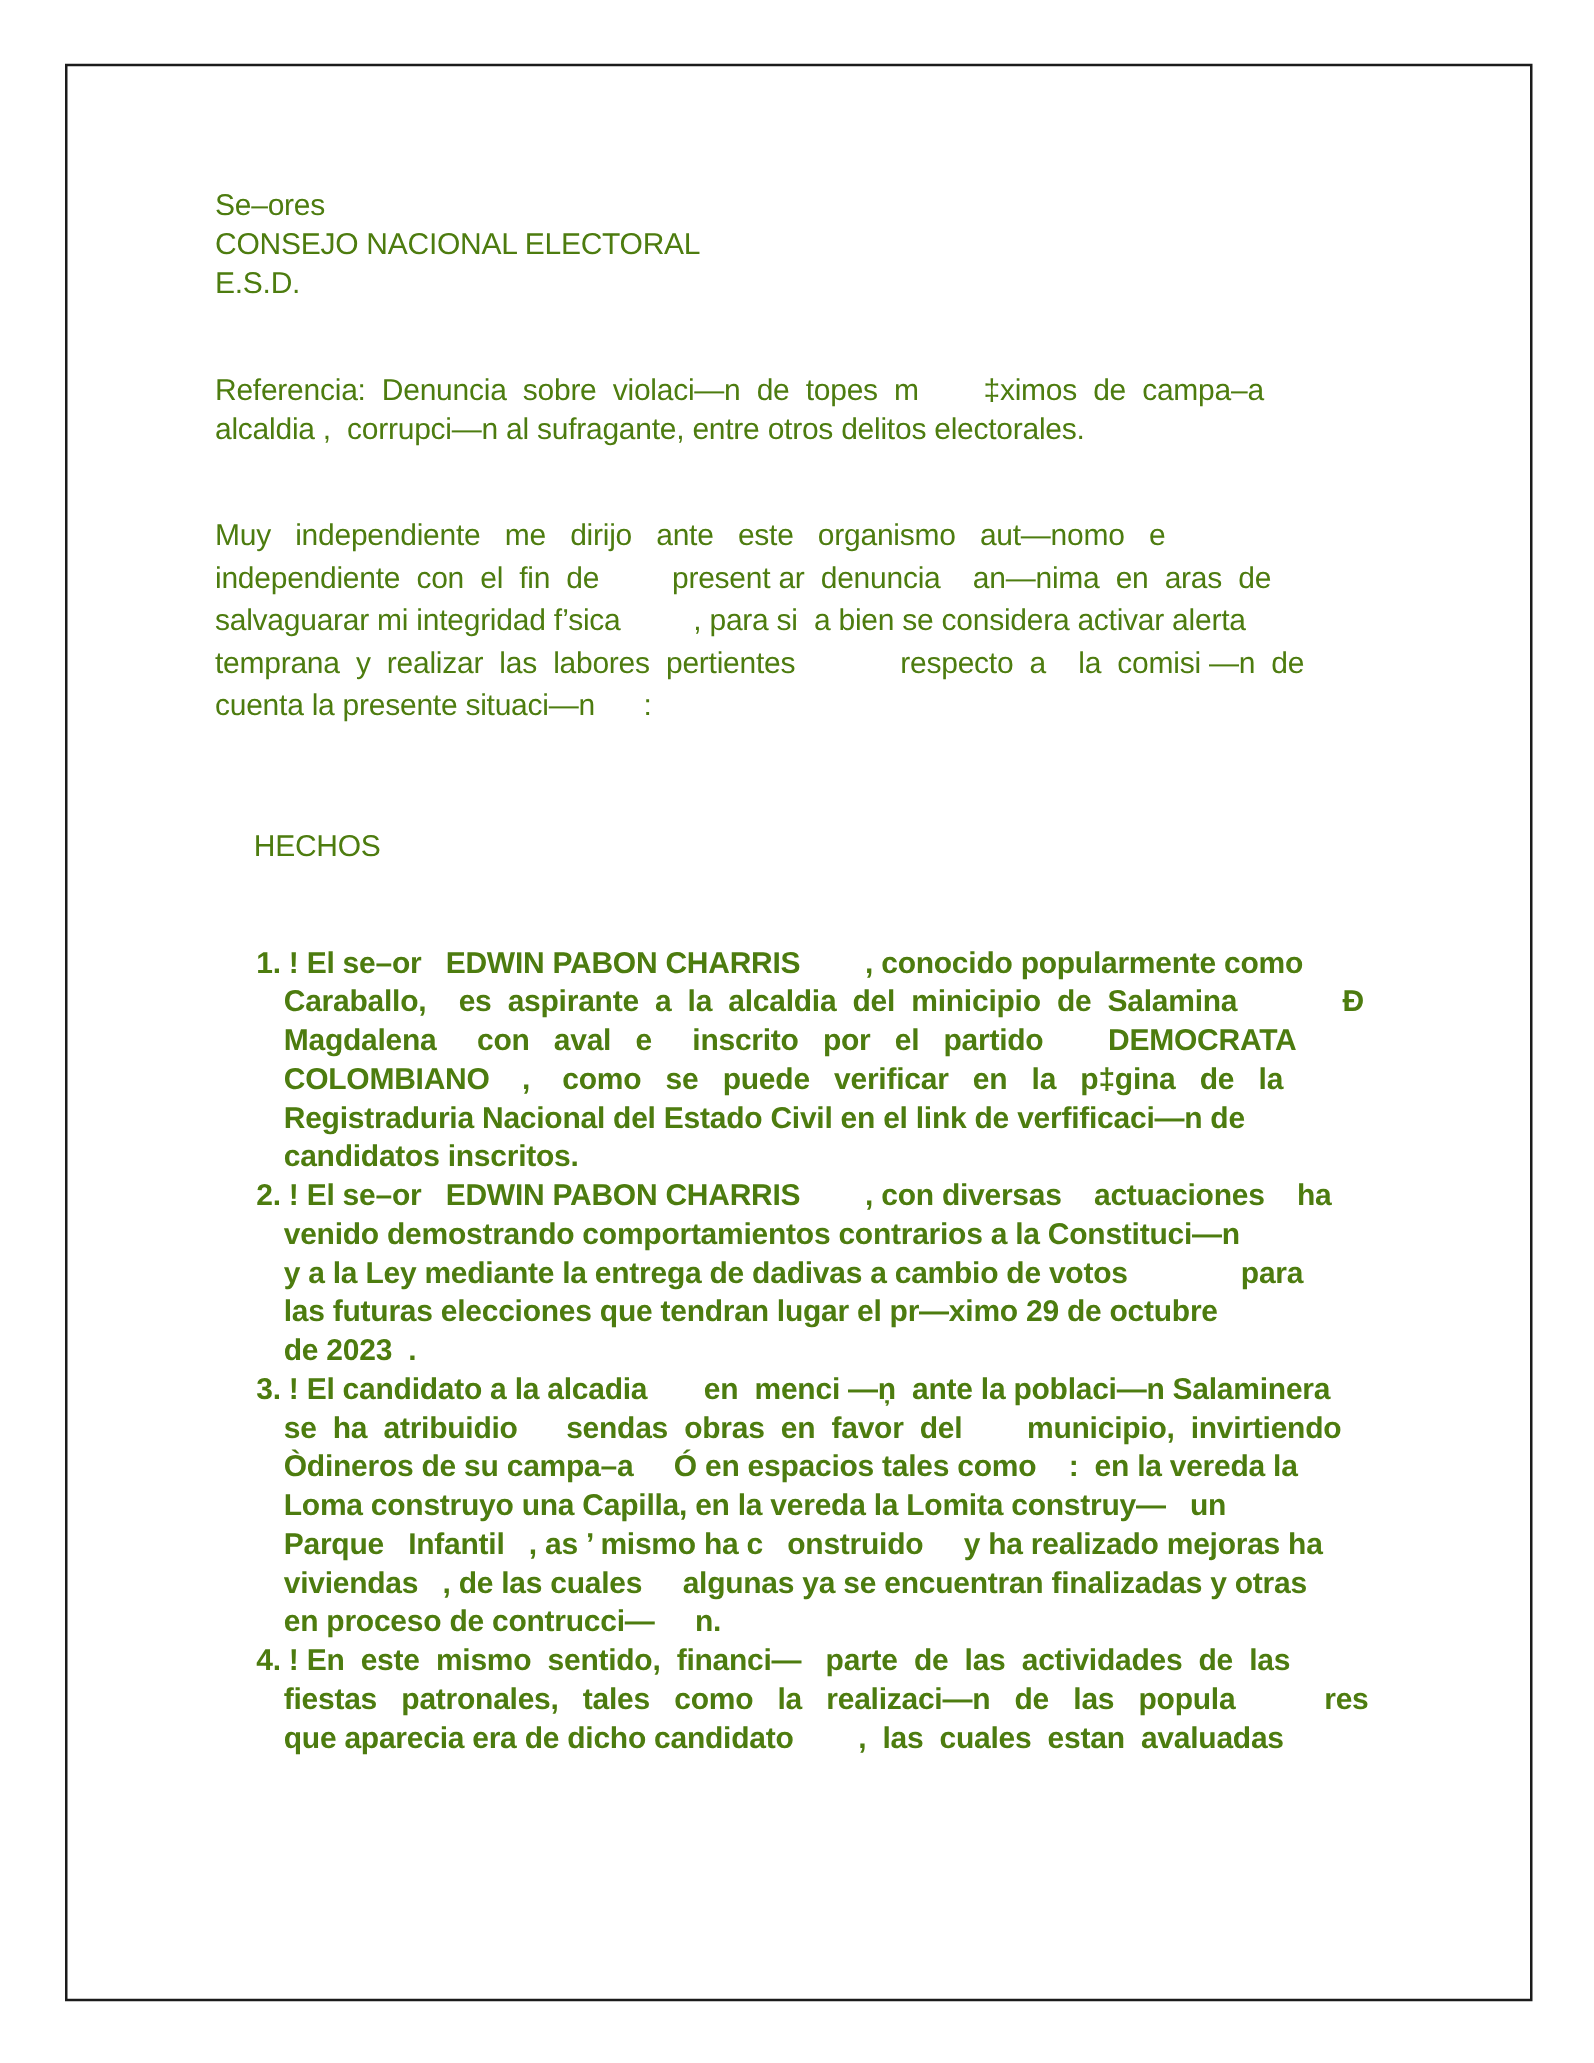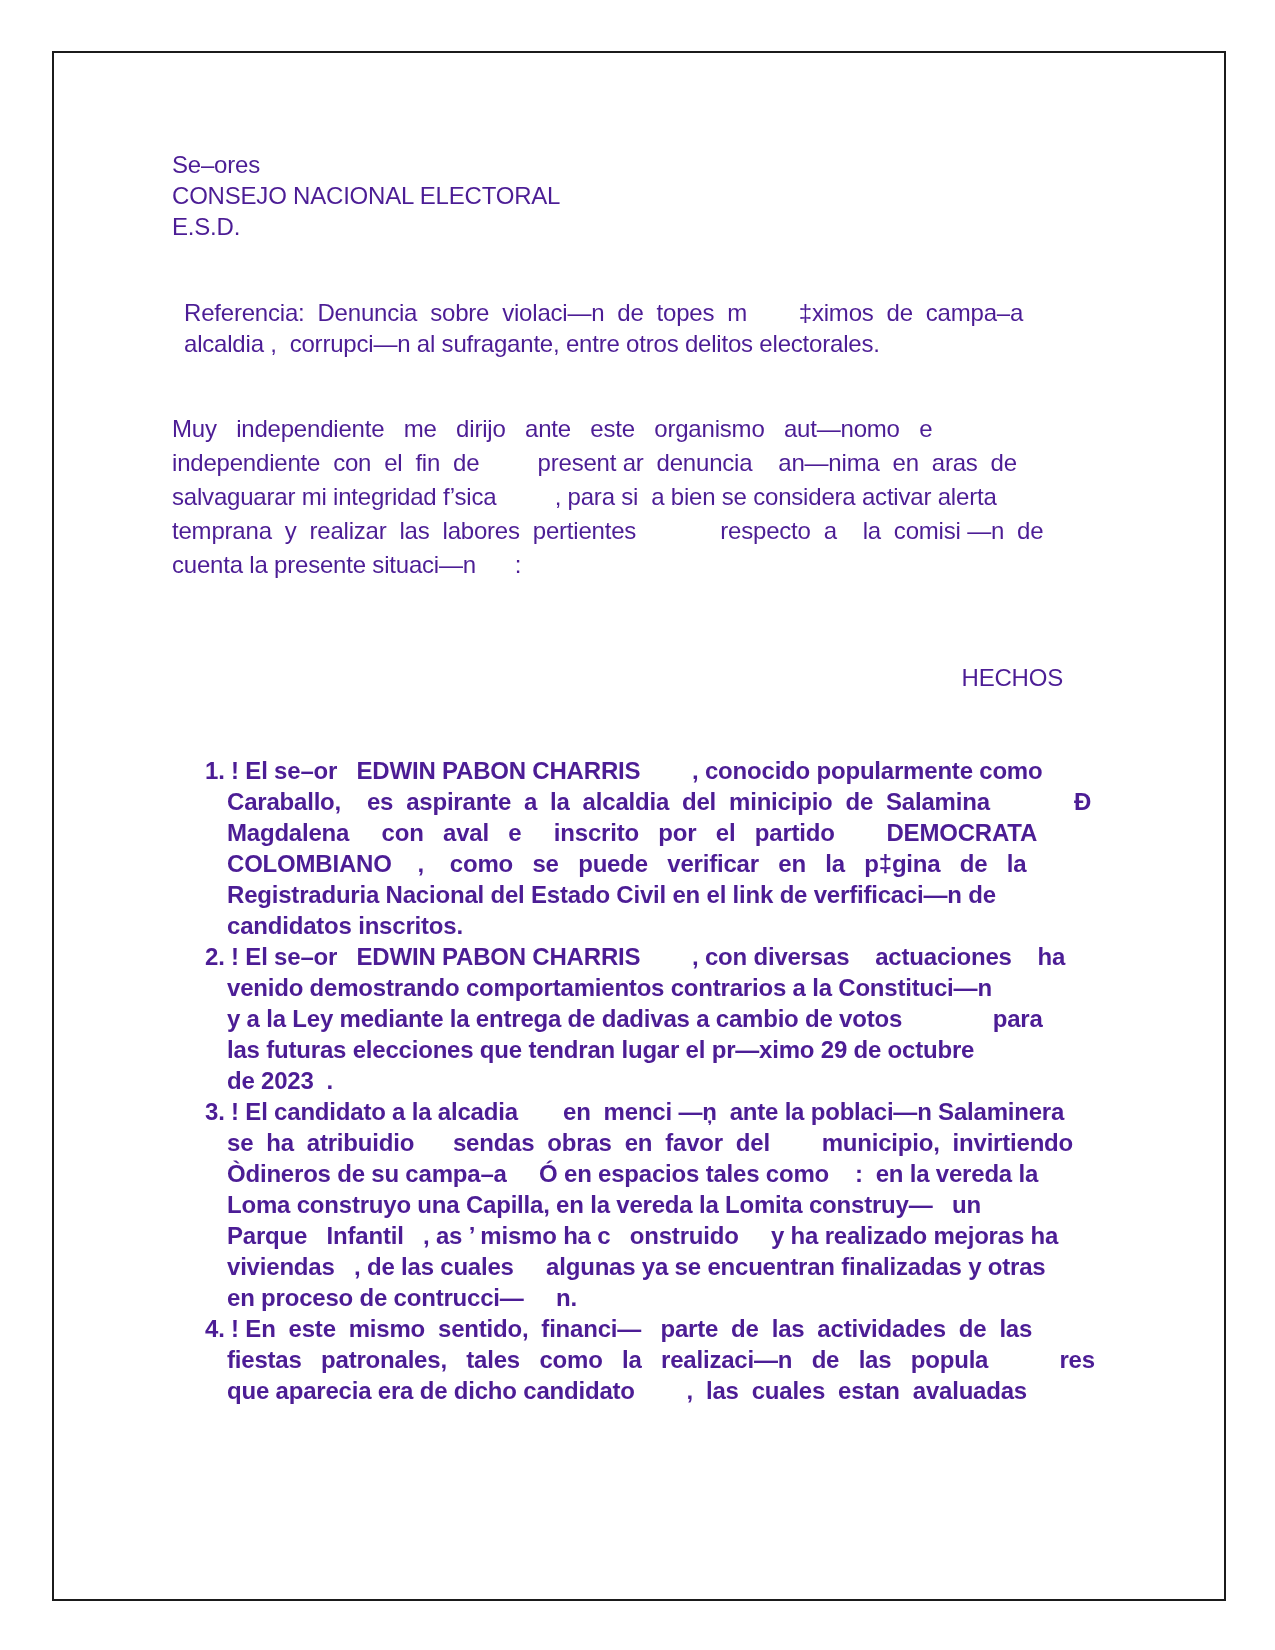--- a/index.html
+++ b/index.html
@@ -8,21 +8,21 @@
     background: #ffffff;
     width: 1275px;
     height: 1650px;
   }
   .page {
     position: relative;
     width: 1275px;
     height: 1650px;
     background: #ffffff;
     font-family: "Liberation Sans", "DejaVu Sans", sans-serif;
-    color: #4c1d95;
+    color: #4d7c0f;
     overflow: hidden;
   }
   .border-frame {
     position: absolute;
     left: 52px;
     top: 51px;
     width: 1170px;
     height: 1546px;
     border: 2px solid #1b1b1b;
     background: transparent;
@@ -33,24 +33,24 @@
     width: 860px;
     font-size: 24px;
     line-height: 31px;
     letter-spacing: -0.2px;
   }
   .block .line {
     white-space: pre;      
     height: 31px;
   }
   .header-block  { top: 149px; }
-  .ref-block     { top: 297px; margin-left: 12px; }
+  .ref-block     { top: 297px; }
   .intro-block   { top: 412px; line-height: 34px; }
   .intro-block .line { height: 34px; }
-  .hechos-block  { top: 662px; text-align: right; }
+  .hechos-block  { top: 662px; text-align: left; }
   .hechos-block .line { transform: translateX(31px); }
   .list-block {
     top: 755px;
     left: 227px;
     width: 805px;
     font-weight: bold;
   }
   .list-block .hang { margin-left: -22px; }  
 </style>
 </head>

